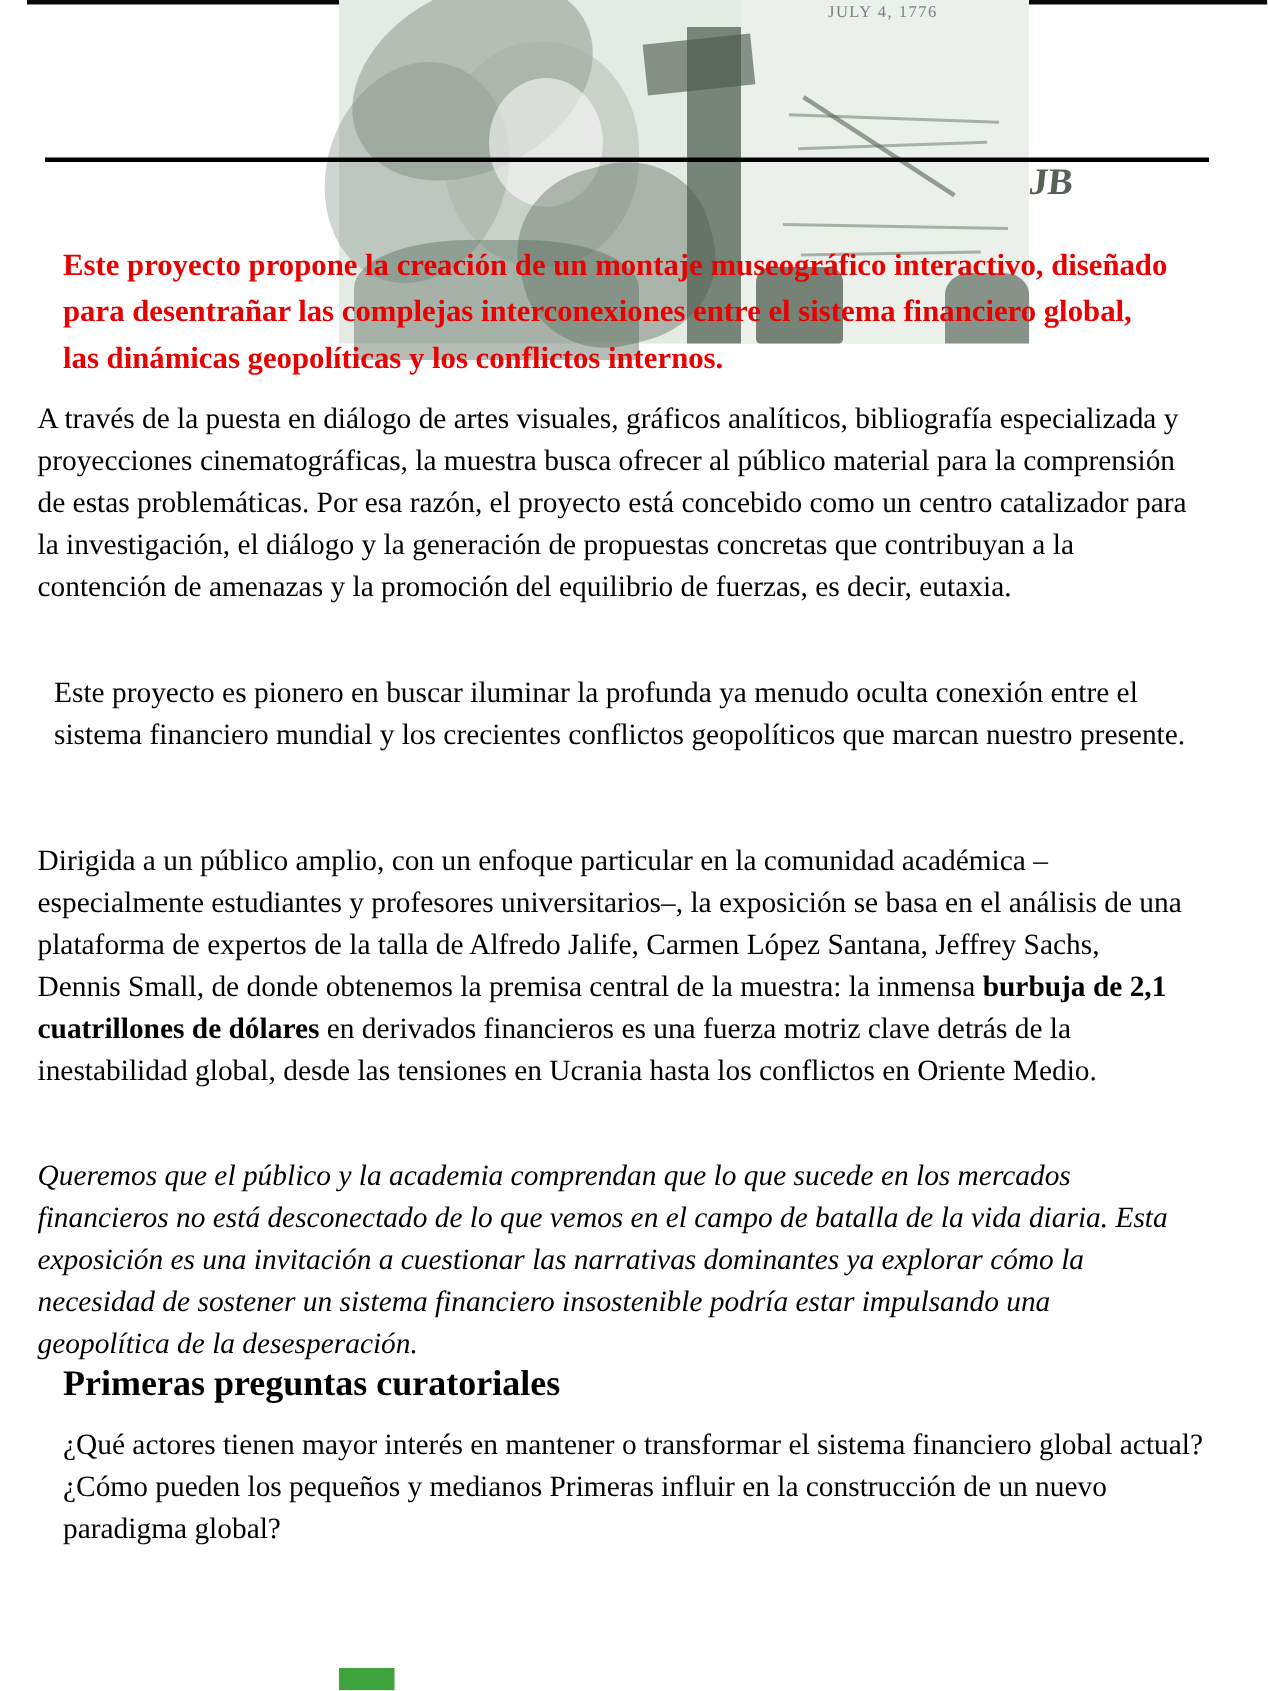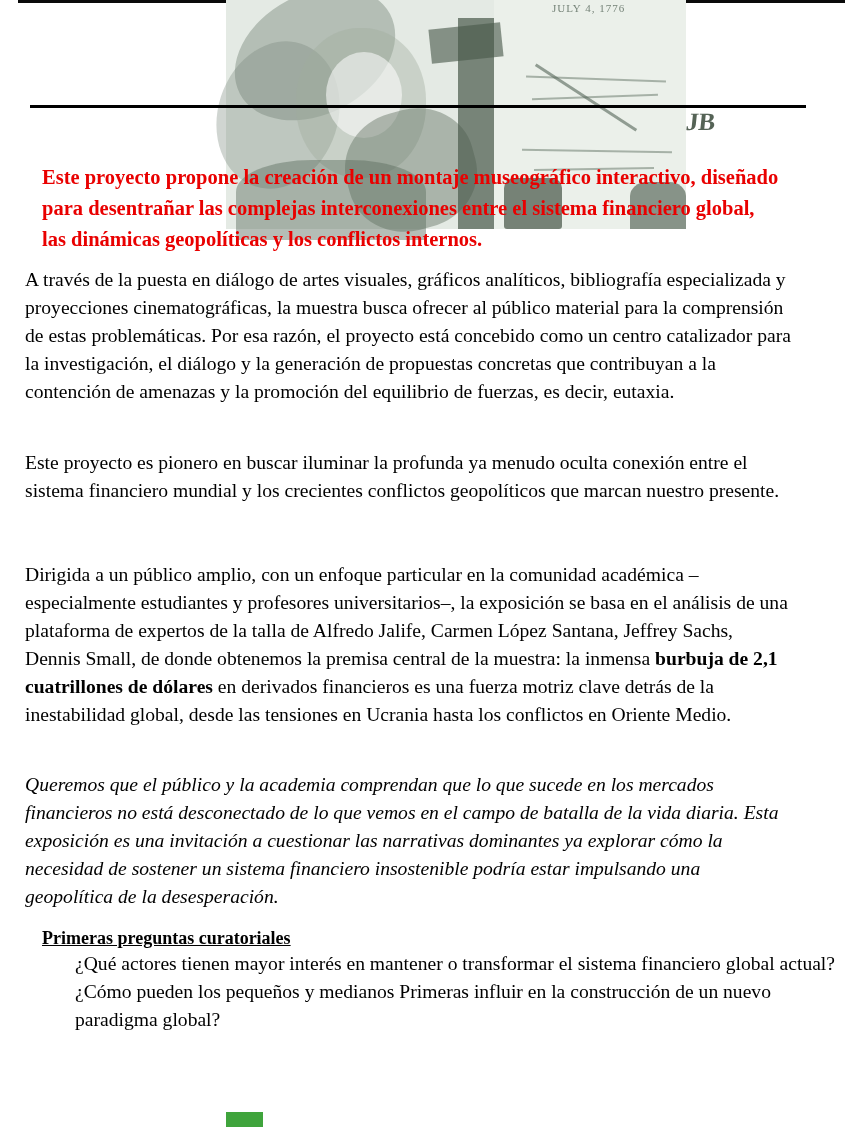--- a/index.html
+++ b/index.html
@@ -39,25 +39,25 @@
     position:absolute; left:42px; top:48px; white-space:nowrap;
     font-size:29px; font-weight:bold; color:#e90000;
   }
   .rule { position:absolute; left:30px; top:105px; width:776px; height:3px; background:#000; }
   .intro {
     position:absolute; left:42px; top:141px; width:740px;
     font-size:20.5px; font-weight:bold; line-height:31px; color:#e90000;
   }
   .body-par { position:absolute; left:25px; width:766px; font-size:19.6px; line-height:28px; color:#000; }
   .p1 { top:246px; }
-  .p2 { top:429px; }
+  .p2 { top:429px;margin-left:11px; }
   .p3 { top:541px; }
   .p4 { top:751px;font-style:italic; }
-  .section-heading { position:absolute; left:42px; top:913px; font-size:18px; font-weight:bold;text-decoration:underline; }
-  .questions { position:absolute; left:42px; top:950px; width:766px; font-size:19.6px; line-height:28px;margin-left:33px; }
+  .section-heading { position:absolute; left:42px; top:890px; font-size:24px; font-weight:bold; }
+  .questions { position:absolute; left:42px; top:950px; width:766px; font-size:19.6px; line-height:28px; }
 
   .green-crop { position:absolute; left:226px; top:1112px; width:37px; height:15px; background:#3fa43c; }
 </style>
 </head>
 <body>
 
 <div class="page">
 
   <div class="scan-border-top"></div>
 

